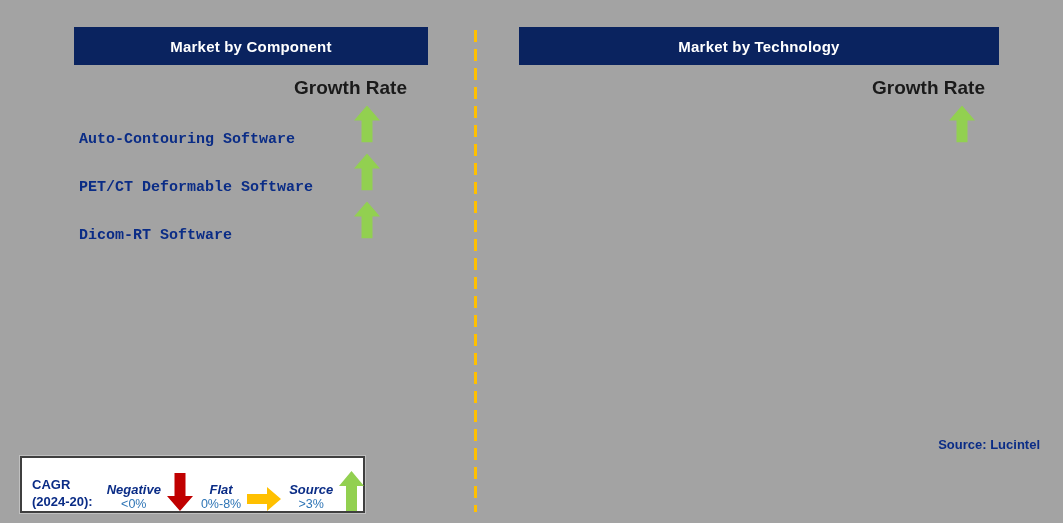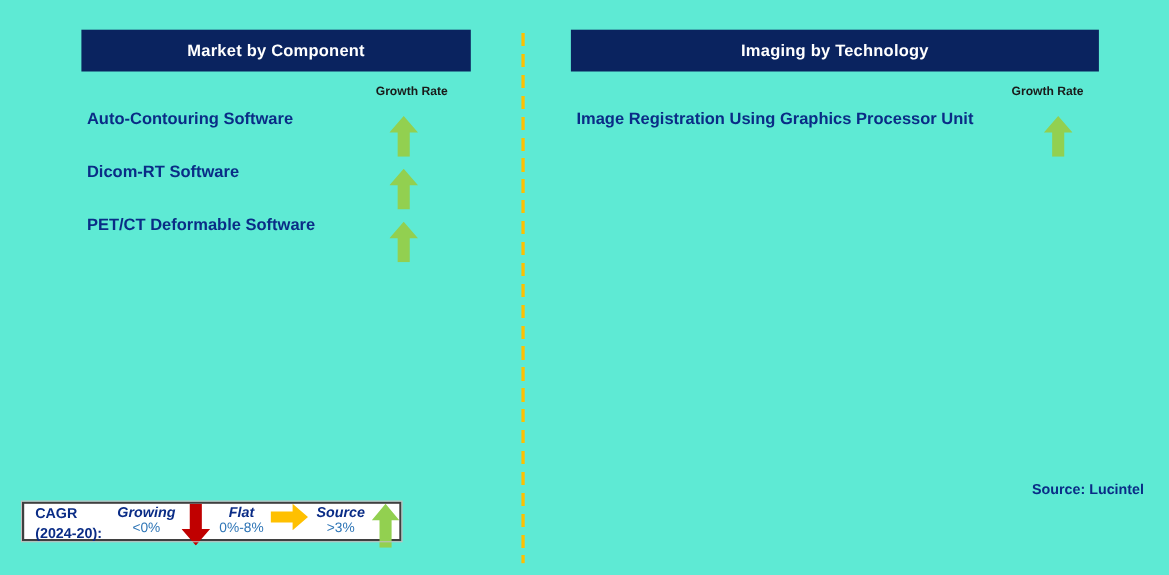--- a/index.html
+++ b/index.html
@@ -3,21 +3,21 @@
 <meta charset="utf-8">
 <style>
   * { margin: 0; padding: 0; box-sizing: border-box; }
   html, body { background: #ffffff; }
   body { font-family: "Liberation Sans", sans-serif; }
 
   .canvas {
     position: relative;
     width: 1063px;
     height: 523px;
-    background: #5eead4;
+    background: #a3a3a3;
     overflow: hidden;
   }
 
   
   .panel { position: absolute; top: 27px; }
   .panel-left  { left: 74px;  width: 354px; }
   .panel-right { left: 519px; width: 480px; }
 
   .panel-header {
     height: 38px;
@@ -27,33 +27,34 @@
     font-weight: bold;
     display: flex;
     align-items: center;
     justify-content: center;
     letter-spacing: 0.2px;
   }
 
   .growth-rate {
     position: absolute;
     top: 50px;
-    font-size: 11px;
+    font-size: 19px;
     font-weight: bold;
     color: #1a1a1a;
   }
   .panel-left  .growth-rate { right: 21px; }
   .panel-right .growth-rate { right: 14px; }
 
   .rows { position: absolute; top: 73px; left: 0; right: 0; }
   .row {
     position: relative;
     height: 48px;
     display: flex;
-    align-items: flex-start;
+    align-items: flex-end;
+    font-family: Liberation Mono, monospace;
   }
   .item-label {
     font-size: 15px;
     font-weight: bold;
     color: #0a2c86;
     padding-left: 5px;
     white-space: nowrap;
   }
   .arrow-col {
     position: absolute;
@@ -83,26 +84,26 @@
       transparent 12px, transparent 19px
     );
   }
 
   
   .legend {
     position: absolute;
     left: 20px;
     top: 456px;
     width: 345px;
-    height: 36px;
+    height: 57px;
     background: #ffffff;
     border: 2px solid #3f3f3f;
     outline: 1px solid #c0c0c0;
     display: flex;
-    align-items: flex-start;
+    align-items: flex-end;
     padding: 0 8px 0 10px;
   }
   .legend-title {
     font-size: 13px;
     font-weight: bold;
     color: #0a2c86;
     line-height: 1.35;
     margin-right: 14px;
     white-space: nowrap;
   }
@@ -153,63 +154,62 @@
     <div class="rows">
       <div class="row">
         <span class="item-label">Auto-Contouring Software</span>
         <span class="arrow-col">
           <svg width="26" height="37" viewBox="0 0 26 37">
               <polygon class="arrow-green" points="13,0 26,15 18.5,15 18.5,37 7.5,37 7.5,15 0,15"></polygon>
             </svg>
         </span>
       </div>
       <div class="row">
+        <span class="item-label">PET/CT Deformable Software</span>
+        <span class="arrow-col">
+          <svg width="26" height="37" viewBox="0 0 26 37">
+              <polygon class="arrow-green" points="13,0 26,15 18.5,15 18.5,37 7.5,37 7.5,15 0,15"></polygon>
+            </svg>
+        </span>
+      </div>
+      <div class="row">
         <span class="item-label">Dicom-RT Software</span>
         <span class="arrow-col">
           <svg width="26" height="37" viewBox="0 0 26 37">
               <polygon class="arrow-green" points="13,0 26,15 18.5,15 18.5,37 7.5,37 7.5,15 0,15"></polygon>
             </svg>
         </span>
       </div>
-      <div class="row">
-        <span class="item-label">PET/CT Deformable Software</span>
-        <span class="arrow-col">
-          <svg width="26" height="37" viewBox="0 0 26 37">
-              <polygon class="arrow-green" points="13,0 26,15 18.5,15 18.5,37 7.5,37 7.5,15 0,15"></polygon>
-            </svg>
-        </span>
-      </div>
     </div>
   </div>
 
   <div class="divider"></div>
 
   <div class="panel panel-right">
-    <div class="panel-header">Imaging by Technology</div>
+    <div class="panel-header">Market by Technology</div>
     <div class="growth-rate">Growth Rate</div>
     <div class="rows">
       <div class="row">
-        <span class="item-label">Image Registration Using Graphics Processor Unit</span>
         <span class="arrow-col">
           <svg width="26" height="37" viewBox="0 0 26 37">
               <polygon class="arrow-green" points="13,0 26,15 18.5,15 18.5,37 7.5,37 7.5,15 0,15"></polygon>
             </svg>
         </span>
       </div>
     </div>
   </div>
 
   <div class="legend">
     <div class="legend-title">
       <div>CAGR</div>
       <div>(2024-20):</div>
     </div>
 
     <div class="legend-entry">
-      <span class="legend-name">Growing</span>
+      <span class="legend-name">Negative</span>
       <span class="legend-range">&lt;0%</span>
     </div>
     <span class="legend-arrow">
       <svg width="26" height="38" viewBox="0 0 26 38">
           <polygon class="arrow-red" points="13,38 0,23 7.5,23 7.5,0 18.5,0 18.5,23 26,23"></polygon>
         </svg>
     </span>
 
     <div class="legend-entry">
       <span class="legend-name">Flat</span>

